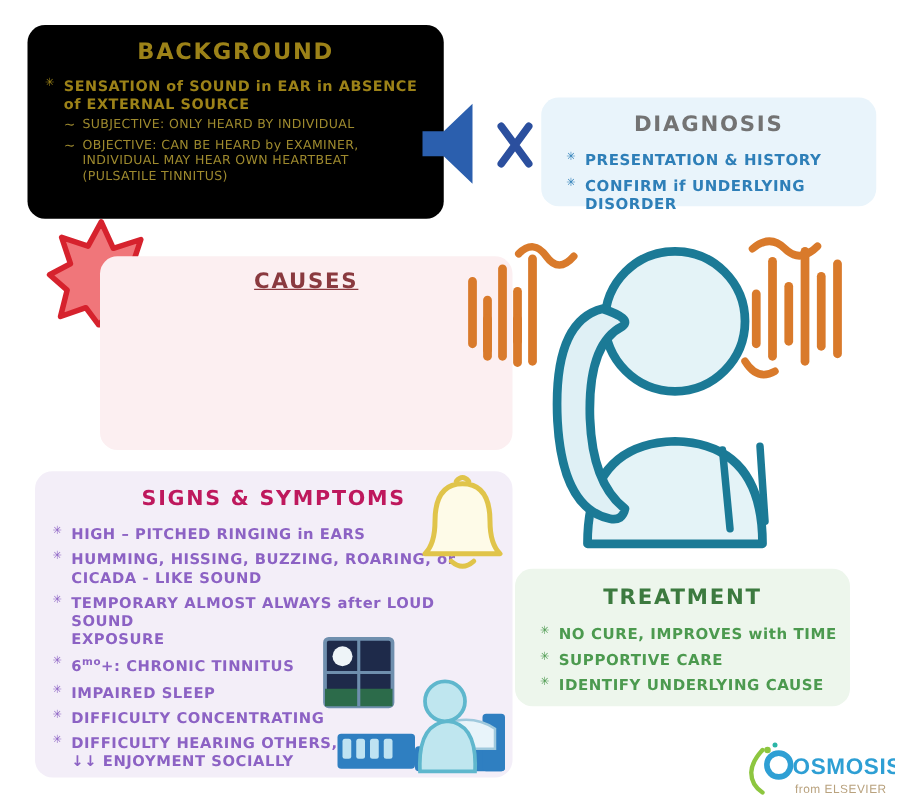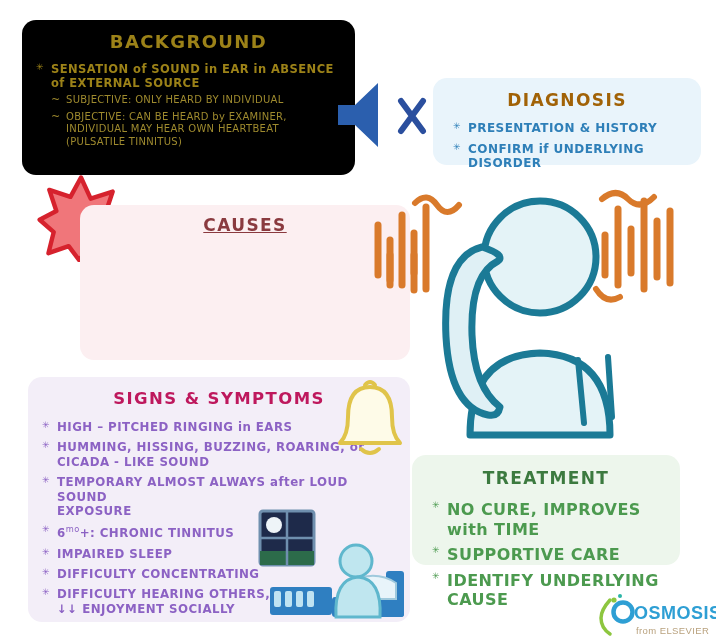--- a/index.html
+++ b/index.html
@@ -51,21 +51,21 @@
   #bg-panel .panel-title { color: #9c8218; margin-top: 11px; font-size: 18px; }
   #bg-panel .body { color: #9c8218; font-size: 11.5px; font-weight: bold;
                     margin: 10px 0 0 14px; width: 300px; }
   #bg-panel .sub li { font-weight: normal; font-size: 10px; color: #9e8a2e; letter-spacing: .3px;}
 
   
   #dx-panel {
     left: 433px; top: 78px; width: 268px; height: 87px;
     background: #e9f4fb;
   }
-  #dx-panel .panel-title { color: #a16207; margin-top: 12px; font-size: 17px;}
+  #dx-panel .panel-title { color: #737373; margin-top: 12px; font-size: 17px;}
   #dx-panel ul { color: #2e7fb8; font-size: 12px; font-weight: bold;
                  margin: 11px 0 0 20px; }
   #dx-panel ul li { margin-bottom: 6px; }
 
   
   #causes-panel {
     left: 80px; top: 205px; width: 330px; height: 155px;
     background: #fceff1;
   }
   #causes-panel .panel-title { color: #8a3a3f; margin-top: 10px; text-decoration: underline; }
@@ -82,21 +82,21 @@
   #ss-panel ul { color: #8c62c4; font-size: 11.8px; font-weight: bold;
                  margin: 12px 0 0 14px; width: 350px; }
   #ss-panel ul li { margin-bottom: 6px; }
 
   
   #tx-panel {
     left: 412px; top: 455px; width: 268px; height: 110px;
     background: #edf6ec;
   }
   #tx-panel .panel-title { color: #3c7a3f; margin-top: 13px; font-size: 17px; }
-  #tx-panel ul { color: #4c9a4f; font-size: 16px; font-weight: bold;
+  #tx-panel ul { color: #4c9a4f; font-size: 12px; font-weight: bold;
                  margin: 12px 0 0 20px; }
   #tx-panel ul li { margin-bottom: 6px; }
 
   .lower { text-transform: none; font-weight: normal; font-size: 0.88em; }
 
   
   #speaker-art { position: absolute; left: 333px; top: 75px; width: 110px; height: 80px; }
   #star-art    { position: absolute; left: 36px;  top: 174px; width: 90px;  height: 88px; }
   #bell-art    { position: absolute; left: 325px; top: 375px; width: 90px;  height: 85px; }
   #person-art  { position: absolute; left: 370px; top: 185px; width: 340px; height: 255px; }
@@ -183,21 +183,21 @@
     <li>HIGH – PITCHED RINGING in EARS</li>
     <li>
       <span>HUMMING, HISSING, BUZZING, ROARING, or</span><br>
       <span>CICADA - LIKE SOUND</span>
     </li>
     <li>
       <span>TEMPORARY ALMOST ALWAYS after LOUD SOUND</span><br>
       <span>EXPOSURE</span>
     </li>
     <li>
-      <span>6</span><span class="lower" style="font-size:0.7em;vertical-align:super;">mo</span><span>+: CHRONIC TINNITUS</span>
+      <span>6</span><span class="lower" style="font-size:0.7em;vertical-align:super;font-weight:bold;">mo</span><span>+: CHRONIC TINNITUS</span>
     </li>
     <li>IMPAIRED SLEEP</li>
     <li>DIFFICULTY CONCENTRATING</li>
     <li>
       <span>DIFFICULTY HEARING OTHERS,</span><br>
       <span>↓↓ ENJOYMENT SOCIALLY</span>
     </li>
   </ul>
 </div>
 

